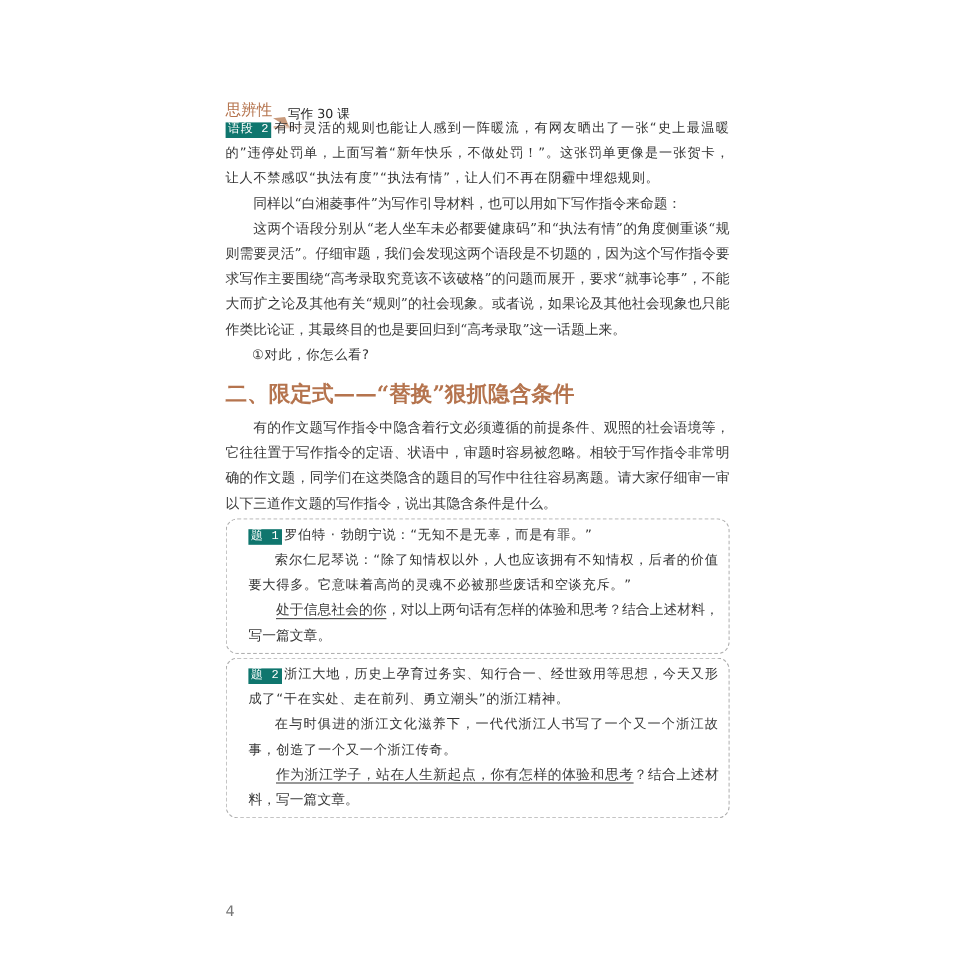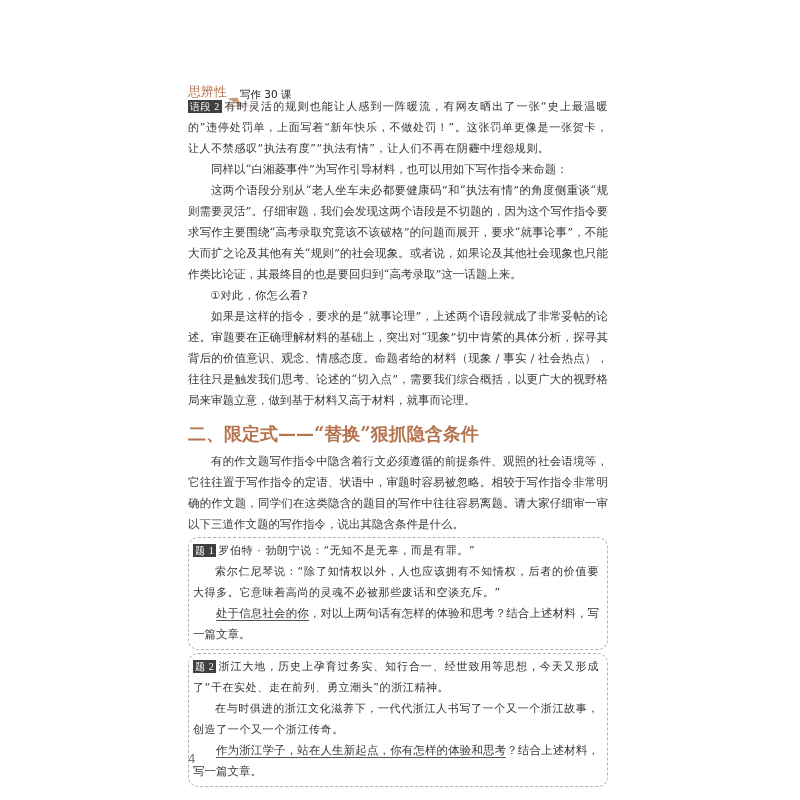--- a/index.html
+++ b/index.html
@@ -13,24 +13,24 @@
          border-left:8px solid transparent; border-right:8px solid transparent;
          border-bottom:6px solid #c89a7c; transform:rotate(30deg); }
   .pen-shadow { position:absolute; left:40px; top:22px; width:34px; height:2px;
          background:linear-gradient(90deg,#d8b7a2,rgba(255,255,255,0)); }
   .series { position:absolute; left:52px; top:5px; font-family:"DejaVu Sans","Liberation Sans",sans-serif;
             font-size:10.5px; color:#222; }
   .content { position:absolute; left:0; top:96px; width:420px; font-size:11.5px; line-height:21px; }
   p { margin:0; text-align:justify; }
   .indent { text-indent:2em; }
   .kai { font-family:"DejaVu Sans","Liberation Sans",sans-serif; font-size:11px; color:#333; letter-spacing:0.6px; }
-  .tag { display:inline-block; background:#404040; color:#fff; font-size:10px; line-height:13px;
-         padding:0 2px; margin-right:2px; font-family:Liberation Serif, serif; }
+  .tag { display:inline-block; background:#0f766e; color:#fff; font-size:10px; line-height:13px;
+         padding:0 2px; margin-right:2px; font-family:Liberation Mono, monospace; }
   .section-title { font-size:18px; font-weight:bold; color:#b5744e; margin:12px 0 6px 0; line-height:22px; }
-  .box { border:1px dashed #b0b0b0; border-radius:10px; padding:2px 8px 4px 4px; margin:2px 0 0 0; }
+  .box { border:1px dashed #b0b0b0; border-radius:10px; padding:2px 8px 4px 18px; margin:2px 0 0 0; }
   .box + .box { margin-top:3px; }
   .ul { border-bottom:1px solid #555; }
   .pageno { position:absolute; left:0; top:752px; font-family:"DejaVu Sans","Liberation Sans",sans-serif;
             font-size:12px; color:#777; }
 </style>
 </head>
 <body>
 
 <div class="page">
 
@@ -41,21 +41,20 @@
     <span class="series">写作 30 课</span>
   </div>
 
   <div class="content">
 
     <p class="kai"><span class="tag">语段 2</span><span>有时灵活的规则也能让人感到一阵暖流，有网友晒出了一张“史上最温暖的”违停处罚单，上面写着“新年快乐，不做处罚！”。这张罚单更像是一张贺卡，让人不禁感叹“执法有度”“执法有情”，让人们不再在阴霾中埋怨规则。</span></p>
 
     <p class="indent">同样以“白湘菱事件”为写作引导材料，也可以用如下写作指令来命题：</p>
     <p class="indent">这两个语段分别从“老人坐车未必都要健康码”和“执法有情”的角度侧重谈“规则需要灵活”。仔细审题，我们会发现这两个语段是不切题的，因为这个写作指令要求写作主要围绕“高考录取究竟该不该破格”的问题而展开，要求“就事论事”，不能大而扩之论及其他有关“规则”的社会现象。或者说，如果论及其他社会现象也只能作类比论证，其最终目的也是要回归到“高考录取”这一话题上来。</p>
     <p class="indent kai">①对此，你怎么看?</p>
-    <p class="indent">如果是这样的指令，要求的是“就事论理”，上述两个语段就成了非常妥帖的论述。审题要在正确理解材料的基础上，突出对“现象”切中肯綮的具体分析，探寻其背后的价值意识、观念、情感态度。命题者给的材料（现象 / 事实 / 社会热点），往往只是触发我们思考、论述的“切入点”，需要我们综合概括，以更广大的视野格局来审题立意，做到基于材料又高于材料，就事而论理。</p>
 
     <div class="section-title">二、限定式——“替换”狠抓隐含条件</div>
     <p class="indent">有的作文题写作指令中隐含着行文必须遵循的前提条件、观照的社会语境等，它往往置于写作指令的定语、状语中，审题时容易被忽略。相较于写作指令非常明确的作文题，同学们在这类隐含的题目的写作中往往容易离题。请大家仔细审一审以下三道作文题的写作指令，说出其隐含条件是什么。</p>
 
     <div class="box">
       <p class="kai"><span class="tag">题 1</span><span>罗伯特 · 勃朗宁说：“无知不是无辜，而是有罪。”</span></p>
       <p class="kai indent">索尔仁尼琴说：“除了知情权以外，人也应该拥有不知情权，后者的价值要大得多。它意味着高尚的灵魂不必被那些废话和空谈充斥。”</p>
       <p class="indent"><span class="ul">处于信息社会的你</span><span>，对以上两句话有怎样的体验和思考？结合上述材料，写一篇文章。</span></p>
     </div>
 

